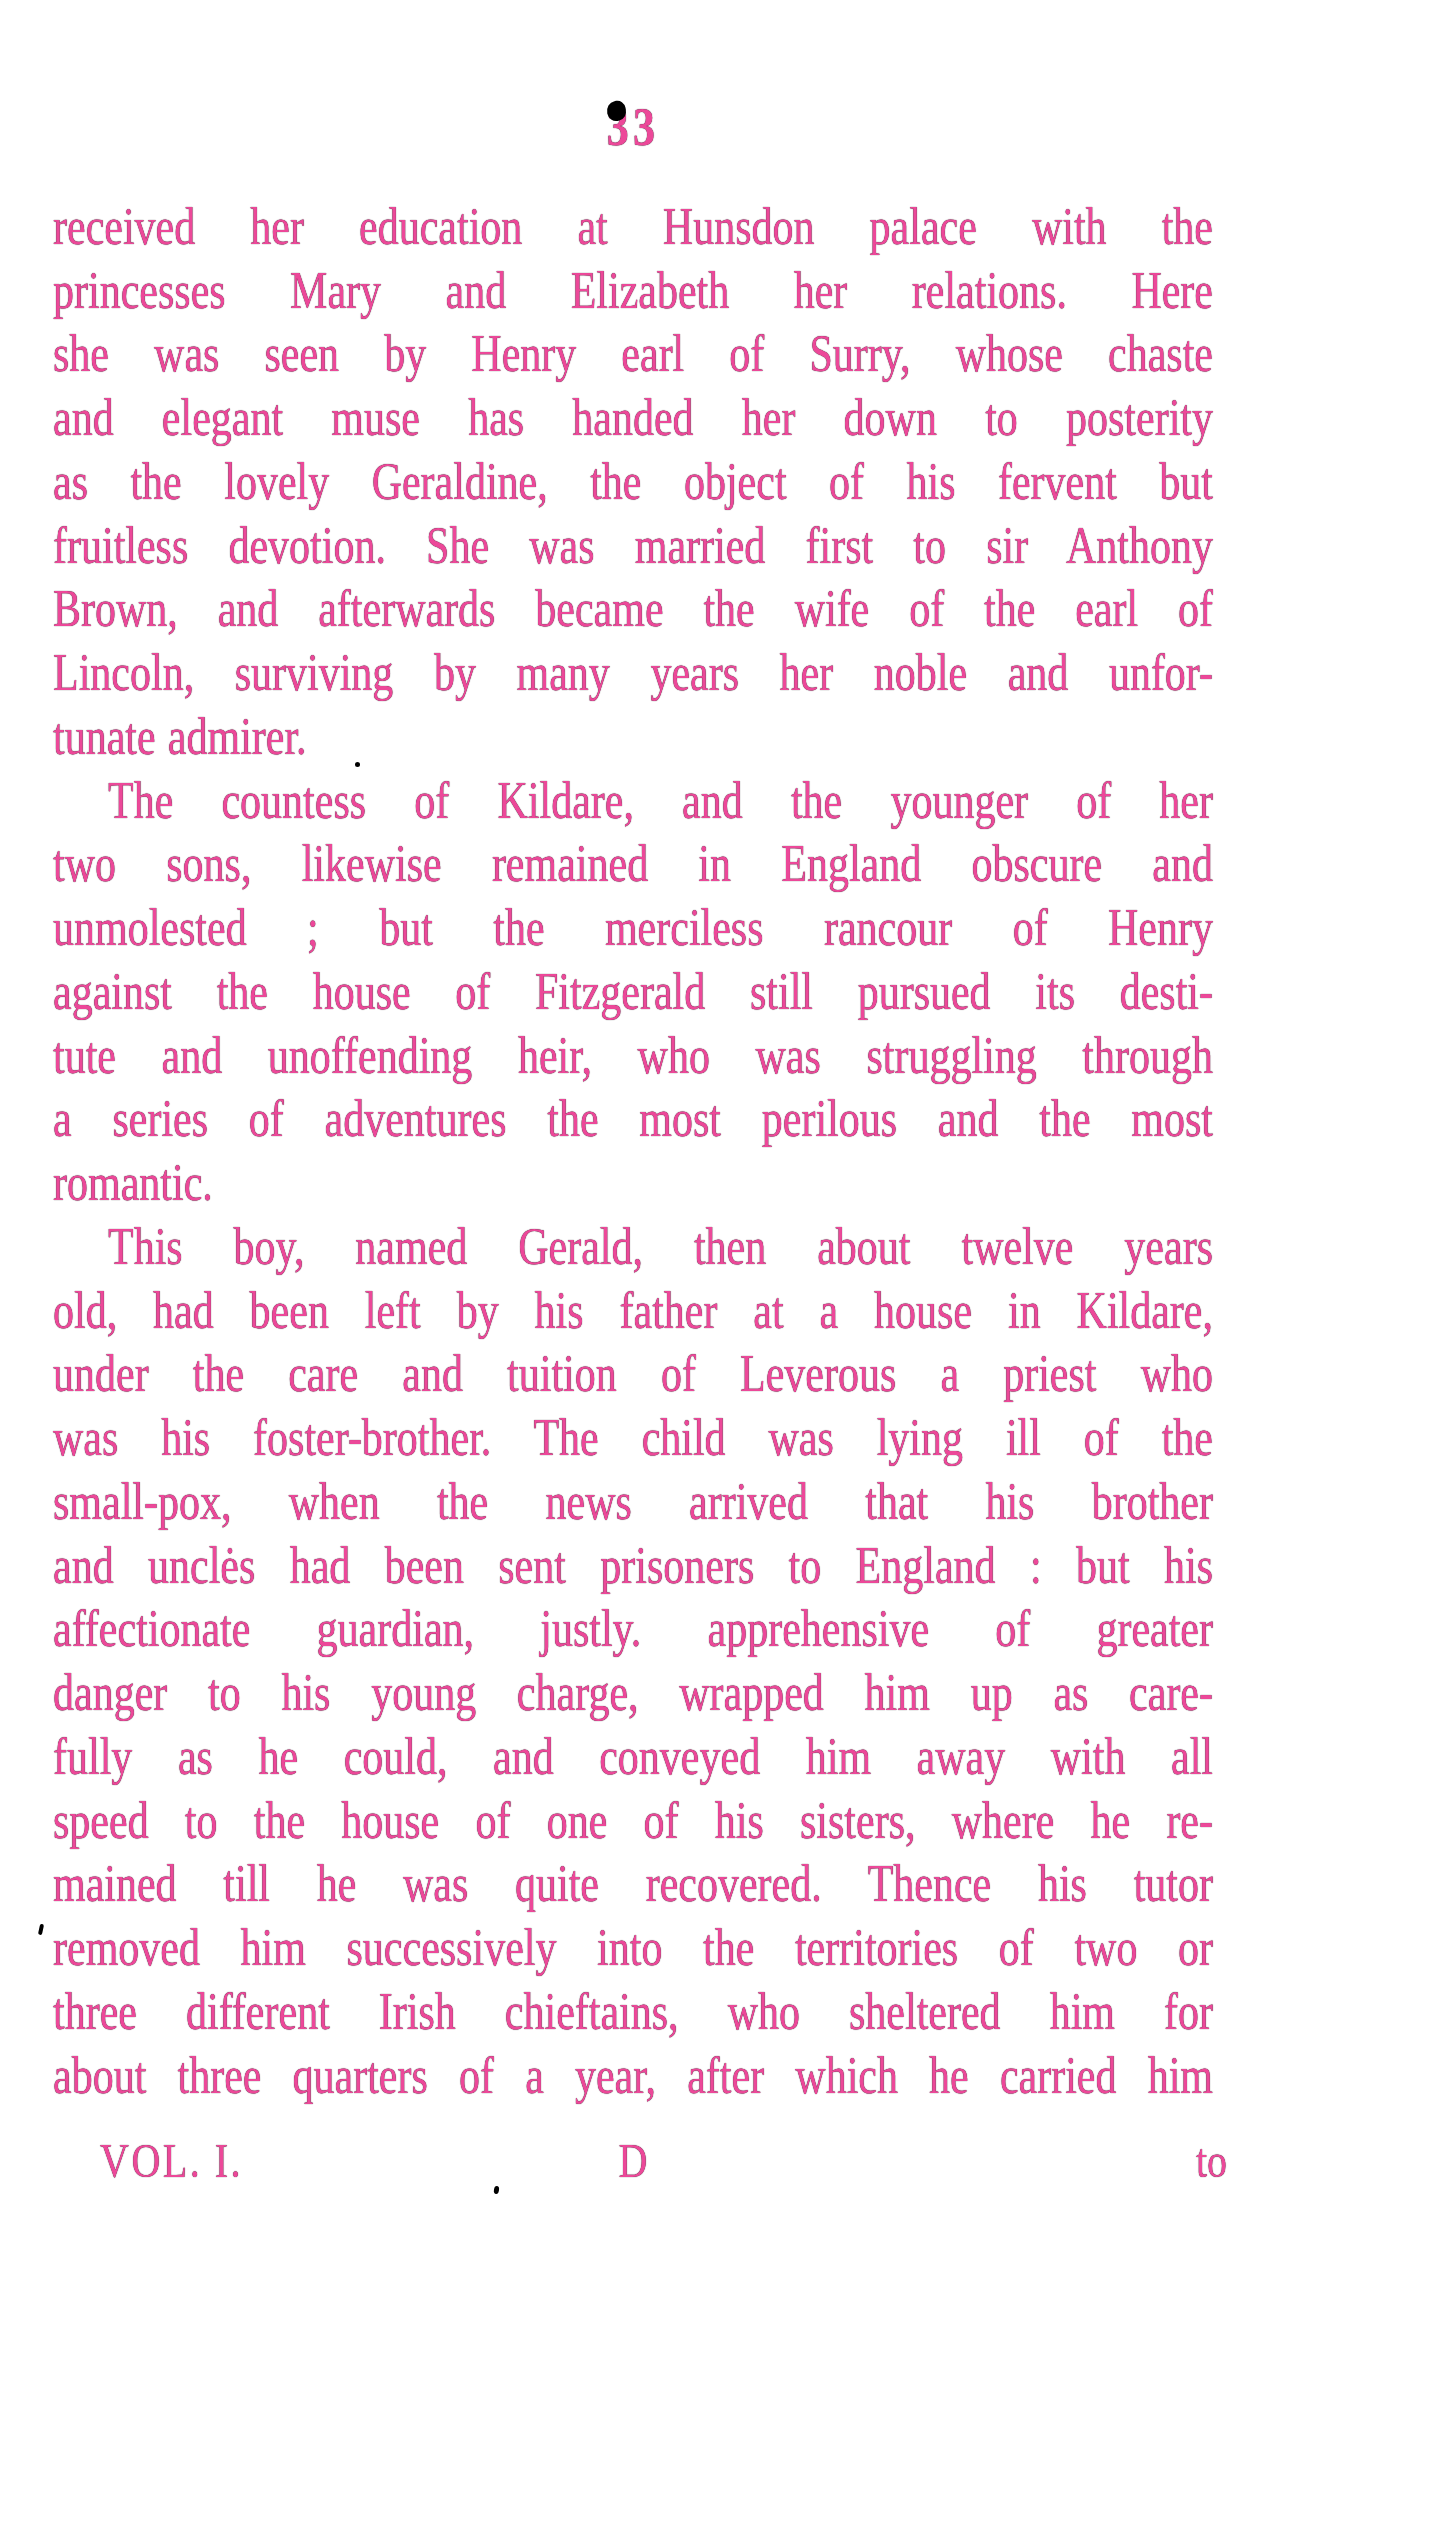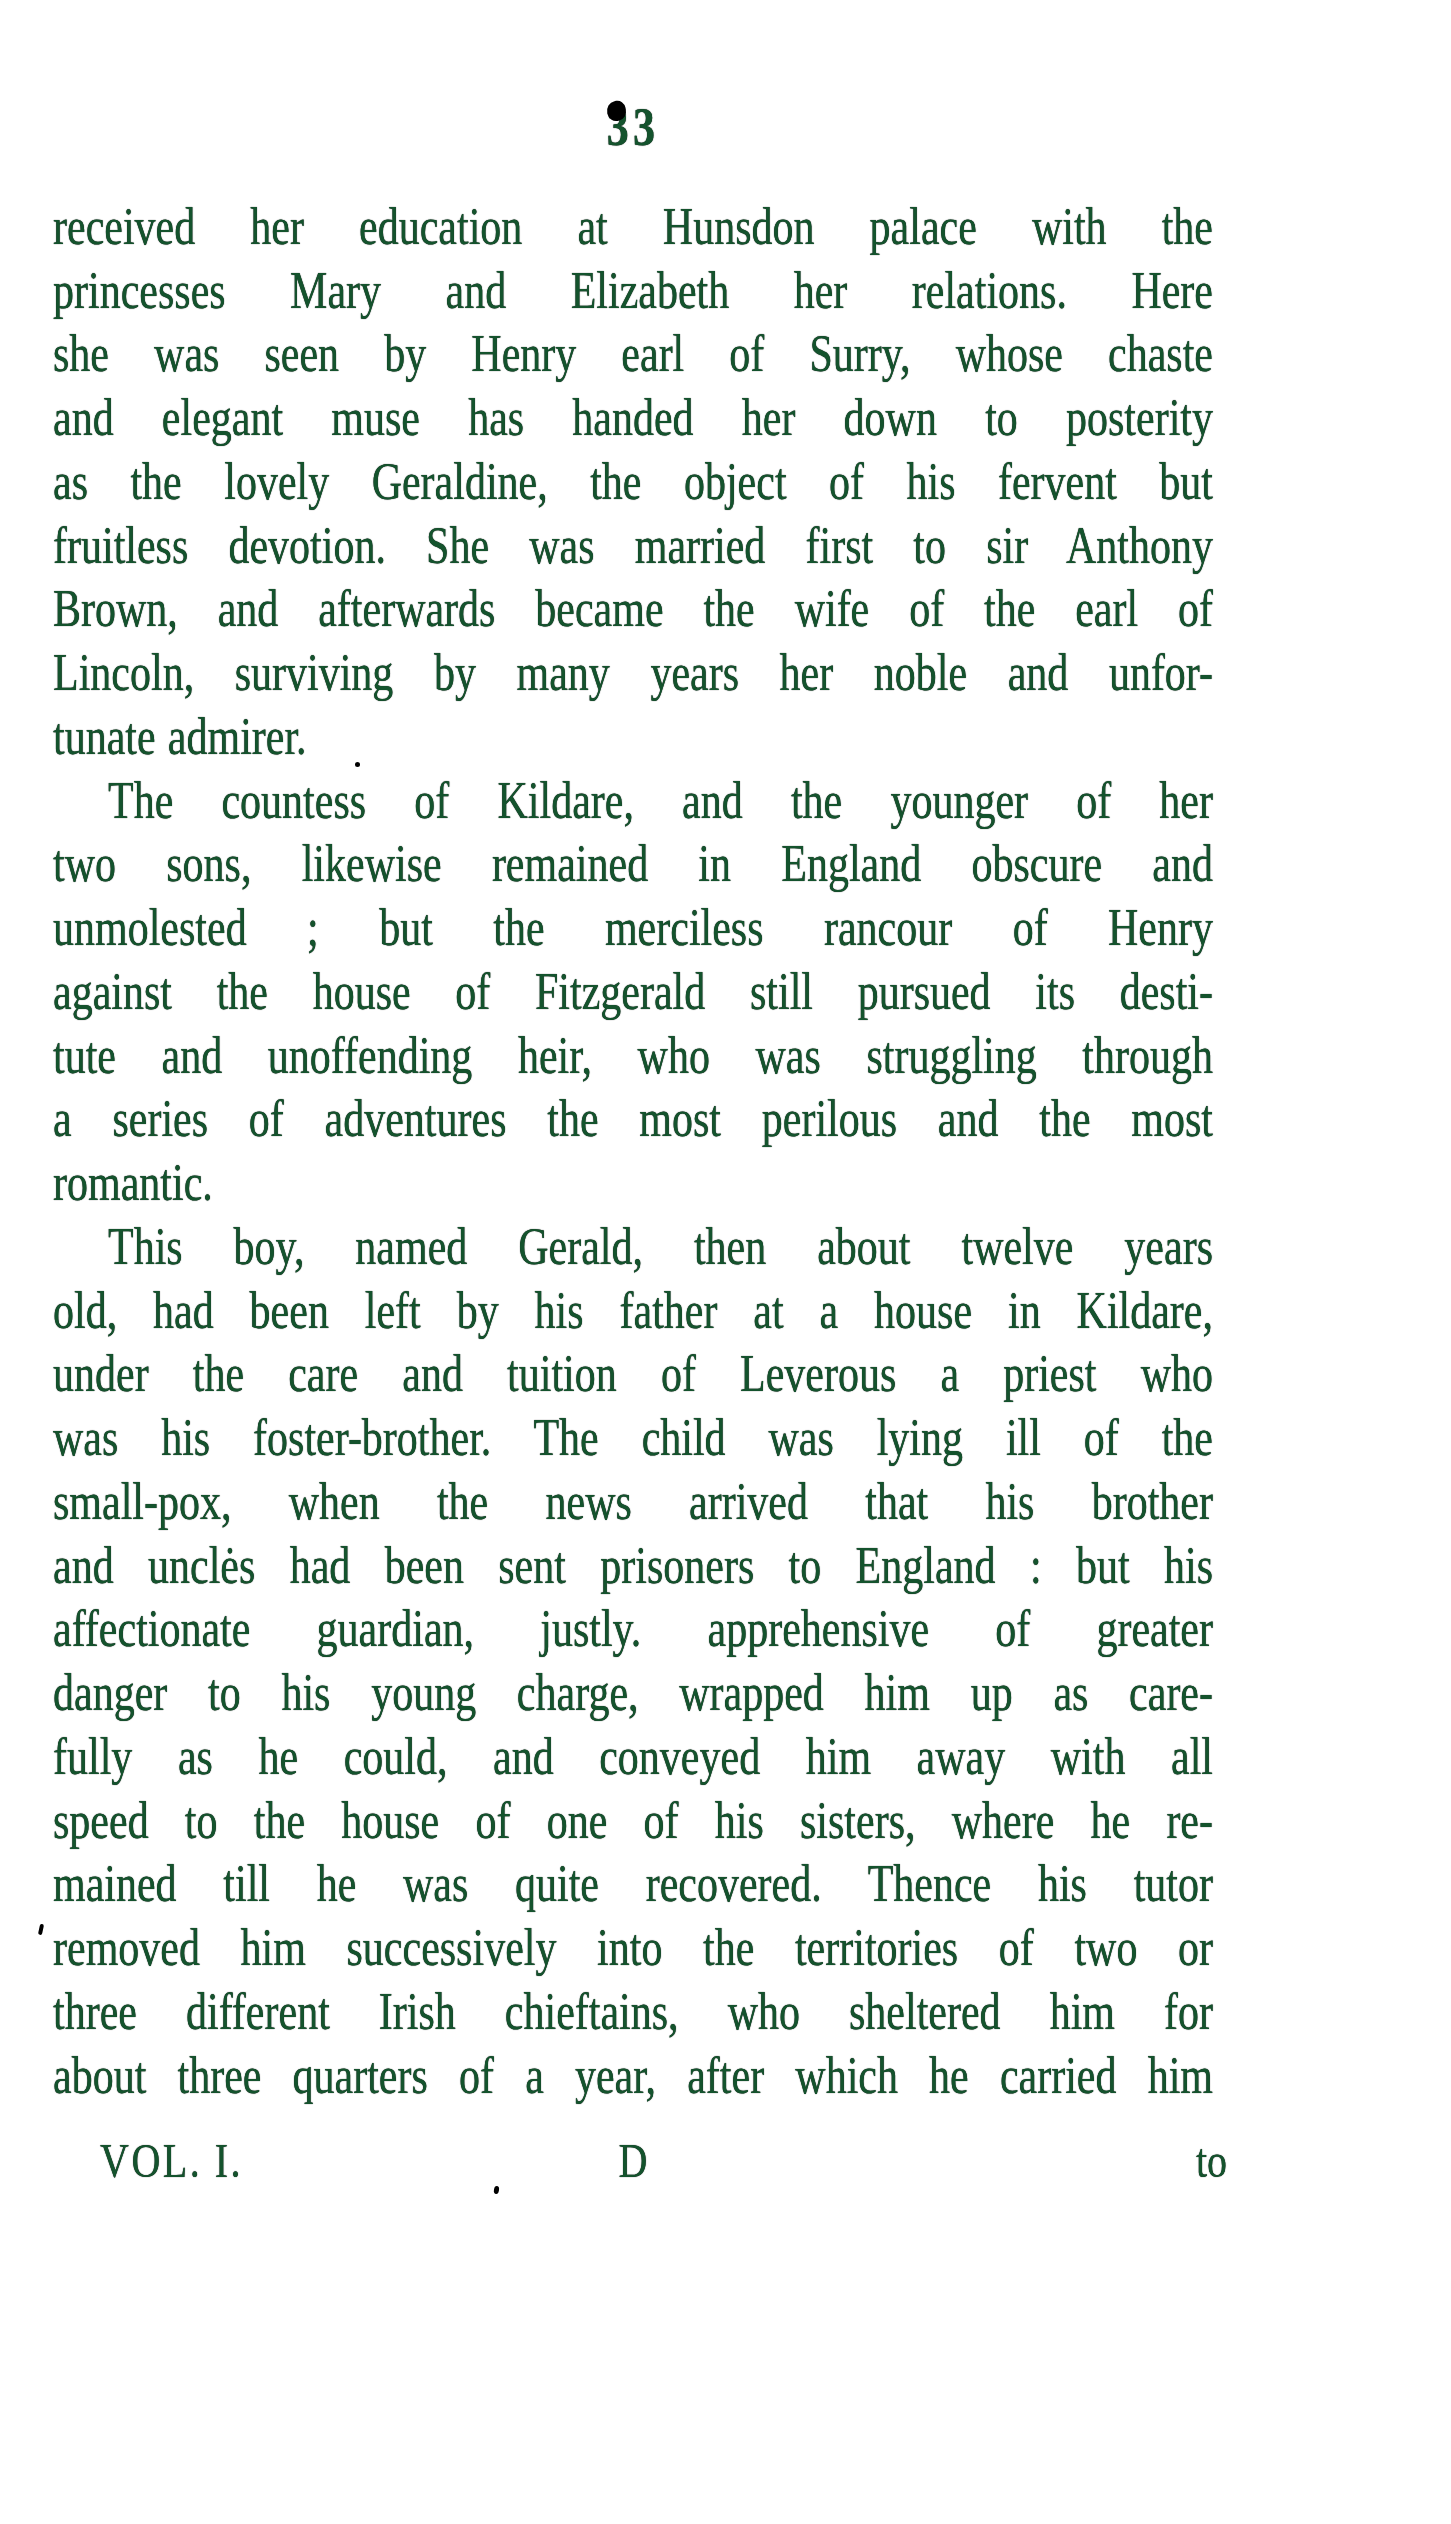--- a/index.html
+++ b/index.html
@@ -7,21 +7,21 @@
     padding: 0;
     background: #ffffff;
   }
   .page {
     position: relative;
     width: 1451px;
     height: 2525px;
     background: #ffffff;
     overflow: hidden;
     font-family: "Liberation Serif", "DejaVu Serif", serif;
-    color: #14532d;
+    color: #ec4899;
   }
   
   .page-number {
     position: absolute;
     left: 53px;
     top: 95px;
     width: 1160px;
     text-align: center;
     font-size: 44px;
     font-weight: bold;

